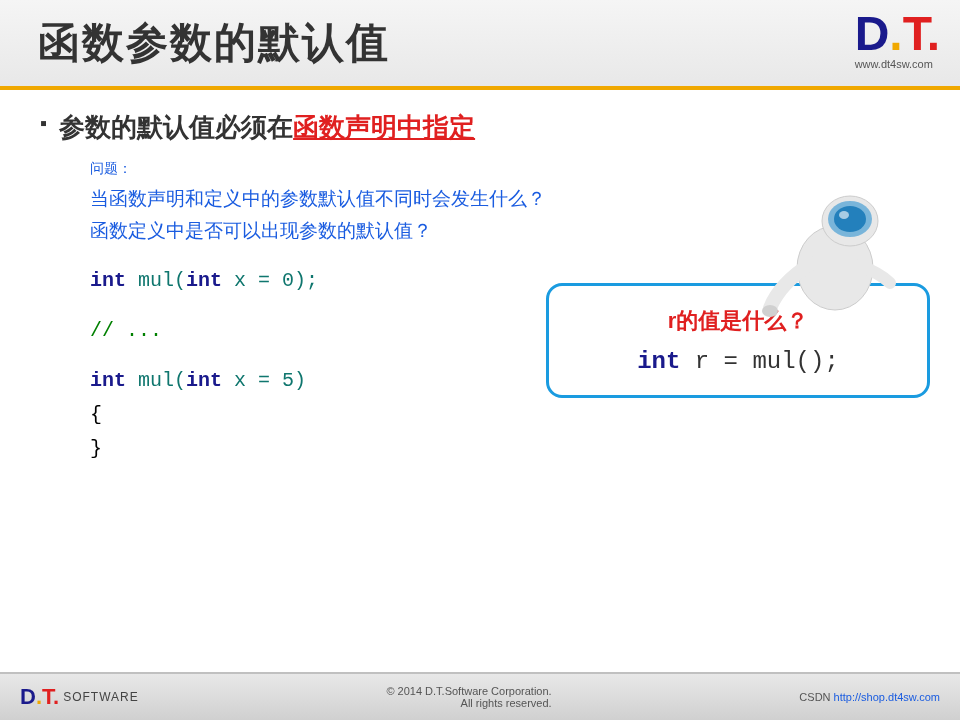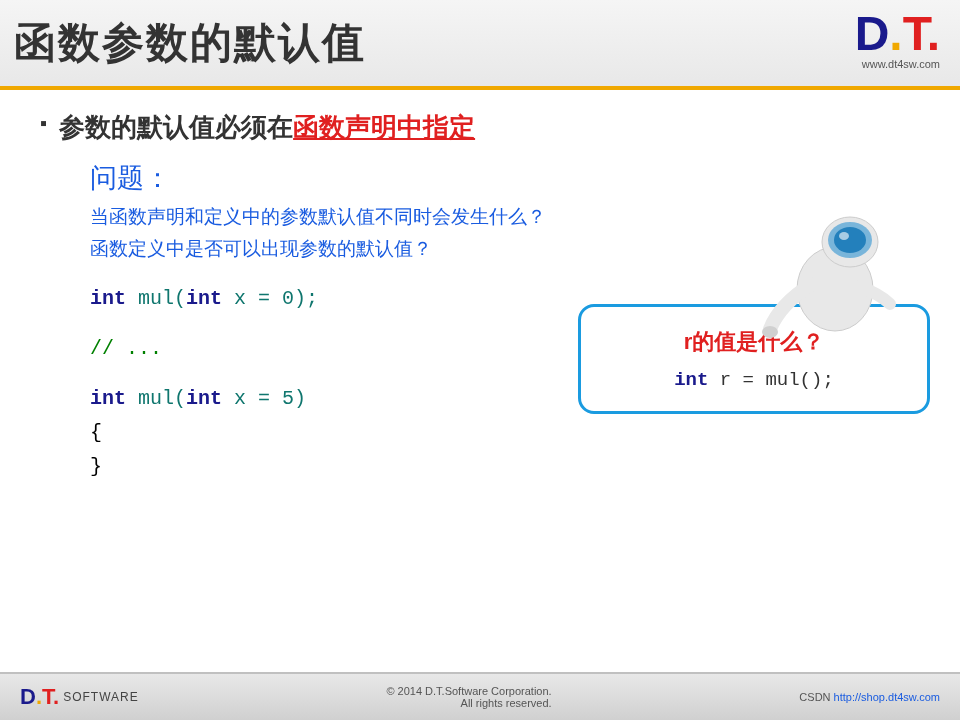--- a/index.html
+++ b/index.html
@@ -14,21 +14,21 @@
 
     
     #header {
       width: 100%;
       height: 90px;
       background: linear-gradient(to bottom, #f5f5f5 0%, #e8e8e8 100%);
       border-bottom: 4px solid #f0a800;
       position: relative;
       display: flex;
       align-items: center;
-      padding: 0 14px;
+      padding: 0 38px;
     }
     #header-title {
       font-size: 42px;
       font-weight: bold;
       color: #333;
       letter-spacing: 2px;
     }
     #header-logo {
       position: absolute;
       right: 20px;
@@ -39,21 +39,21 @@
       font-size: 48px;
       font-weight: bold;
       line-height: 1;
     }
     #logo-dt .d { color: #1a1a8c; }
     #logo-dt .dot { color: #f0a800; }
     #logo-dt .t { color: #e02020; }
     #logo-website {
       font-size: 11px;
       color: #555;
-      text-align: right;
+      text-align: left;
     }
 
     
     #main {
       padding: 20px 40px;
       position: relative;
       height: 590px;
     }
 
     
@@ -78,21 +78,21 @@
       text-decoration: underline;
     }
 
     
     #question-section {
       margin-left: 50px;
       margin-top: 10px;
       margin-bottom: 20px;
     }
     #q-label {
-      font-size: 27px;
+      font-size: 14px;
       color: #1a5ce0;
       margin-bottom: 8px;
     }
     #q1, #q2 {
       font-size: 19px;
       color: #1a5ce0;
       margin-bottom: 6px;
     }
 
     
@@ -106,41 +106,41 @@
       line-height: 1.7;
     }
     .kw { color: #1a1a8c; font-weight: bold; }
     .cm { color: #008000; }
     .nm { color: #0f766e; }
 
     
     #callout-wrapper {
       position: absolute;
       right: 30px;
-      top: 214px;
-      width: 352px;
+      top: 193px;
+      width: 384px;
     }
     #callout-box {
       border: 3px solid #1a9be0;
       border-radius: 16px;
       background: #fff;
       padding: 20px 30px 20px 30px;
       text-align: center;
       position: relative;
       z-index: 1;
     }
     #callout-question {
       font-size: 22px;
       color: #e02020;
       margin-bottom: 12px;
       font-weight: bold;
     }
     #callout-code {
       font-family: 'Courier New', monospace;
-      font-size: 19px;
+      font-size: 24px;
       color: #333;
     }
     
     #robot-figure {
       position: absolute;
       top: -90px;
       right: 20px;
       width: 160px;
       height: 120px;
       z-index: 2;

